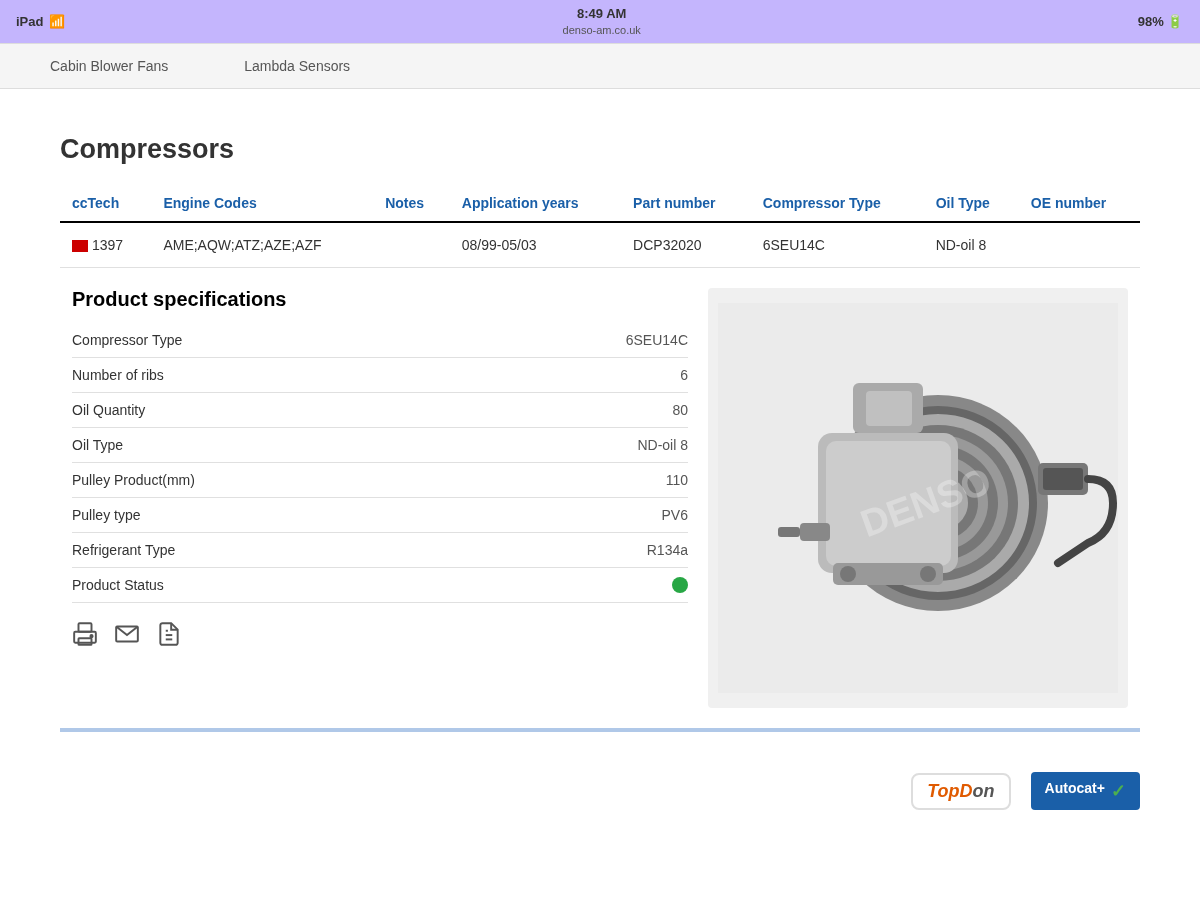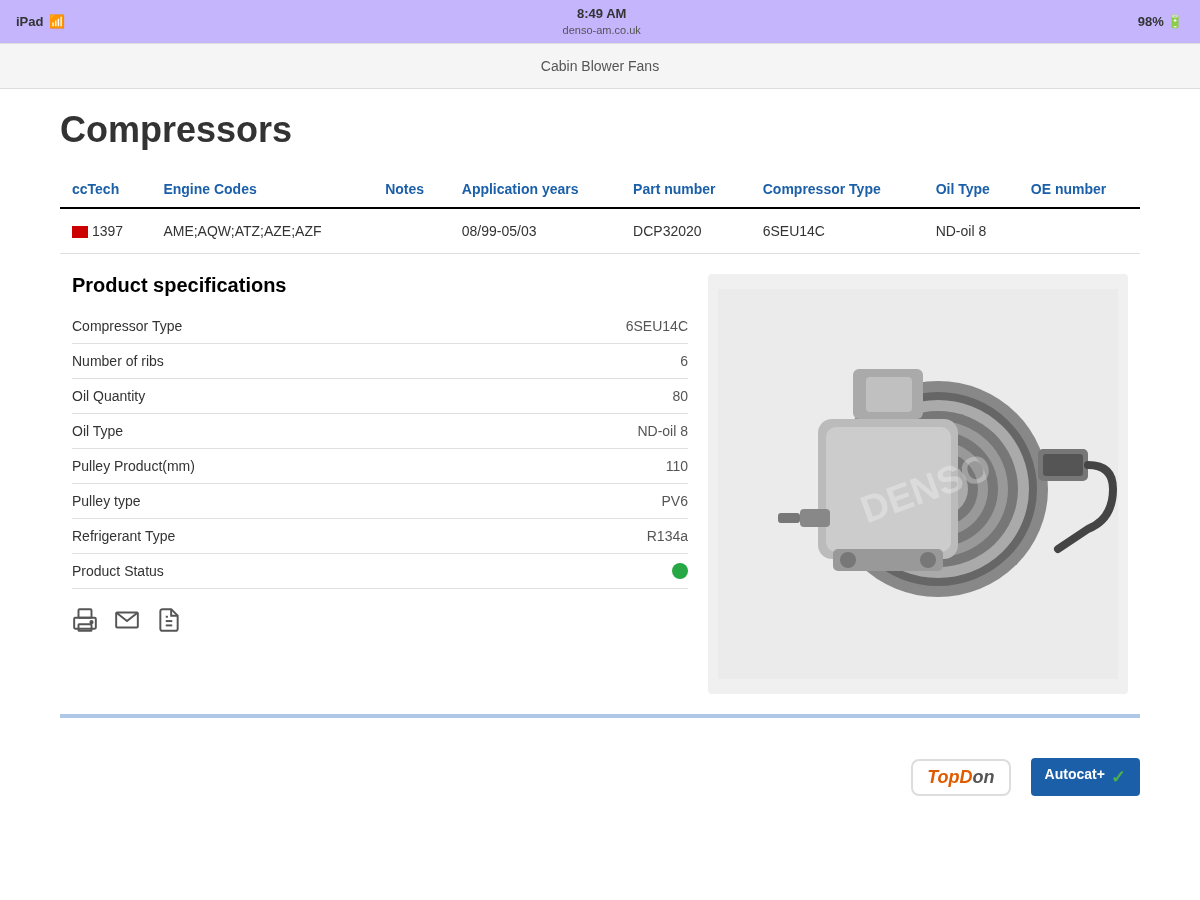--- a/index.html
+++ b/index.html
@@ -27,42 +27,42 @@
     
     .nav-bar {
       background: #f5f5f5;
       border-top: 1px solid #ddd;
       border-bottom: 1px solid #ddd;
       padding: 0 20px;
     }
     .nav-links {
       display: flex;
       gap: 16px;
-      justify-content: center;
     }
     .nav-link {
       padding: 14px 30px;
       color: #555;
       font-size: 14px;
       cursor: pointer;
       text-decoration: none;
       display: block;
     }
 
     
     .main-content {
       padding: 20px 60px;
       max-width: 1200px;
     }
 
     .page-title {
-      font-size: 36px;
+      font-size: 27px;
       font-weight: 700;
       color: #333;
       margin-bottom: 20px;
+      margin-top: 25px;
     }
 
     
     .compressors-table {
       width: 100%;
       border-collapse: collapse;
       margin-bottom: 0;
     }
     .compressors-table thead tr {
       border-bottom: 2px solid #000000;
@@ -174,20 +174,21 @@
   </div>
   <div class="status-bar-right">
     <span>98%</span>
     <span>🔋</span>
   </div>
 </div>
 
 <div class="nav-bar">
   <div class="nav-links">
     <a class="nav-link">Cabin Blower Fans</a>
+    <a class="nav-link">Lambda Sensors</a>
   </div>
 </div>
 
 <div class="main-content">
 
   <h1 class="page-title">Compressors</h1>
 
   <table class="compressors-table">
     <thead>
       <tr>

